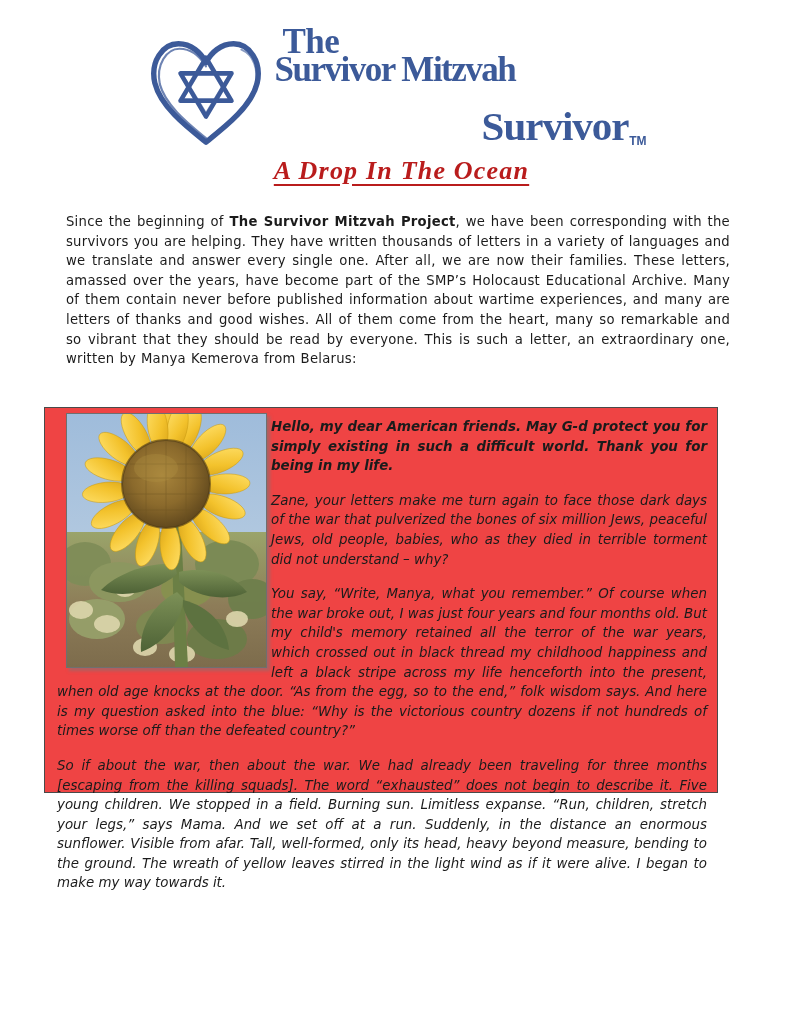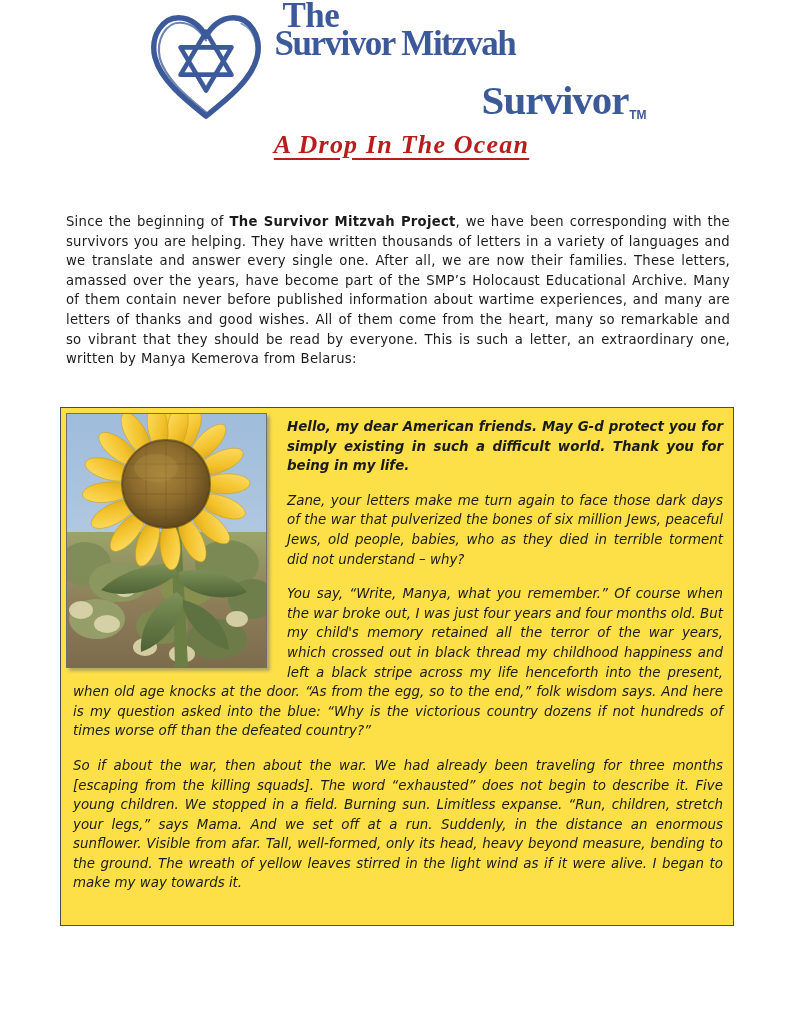--- a/index.html
+++ b/index.html
@@ -17,20 +17,21 @@
   .page {
     position: relative;
     width: 785px;
     height: 1024px;
     background: #ffffff;
   }
 
   
   .header {
     position: relative;
+    padding-top: 26px;
     height: 172px;
     box-sizing: border-box;
   }
   .logo-row {
     display: flex;
     align-items: flex-start;
     justify-content: center;
     gap: 4px;
     padding-left: 10px;
   }
@@ -125,27 +126,27 @@
     border: 1px solid #6f6f6f;
     box-shadow: 3px 3px 3px rgba(120,120,120,0.55);
     overflow: hidden;
     background: #a9c4de;
   }
   .photo svg { display: block; }
 
   
   .letter-box {
     position: absolute;
-    left: 60px;
+    left: 44px;
     top: 407px;
     width: 674px;
-    height: 519px;
+    height: 386px;
     border: 1px solid #4a4a4a;
     box-sizing: border-box;
-    background: #fde047;
+    background: #ef4444;
   }
   .letter-inner {
     position: absolute;
     left: 0; top: 0;
     width: 674px;
     height: 519px;
     box-sizing: border-box;
     padding: 9px 12px 0 12px;
   }
   .float-img-space {

